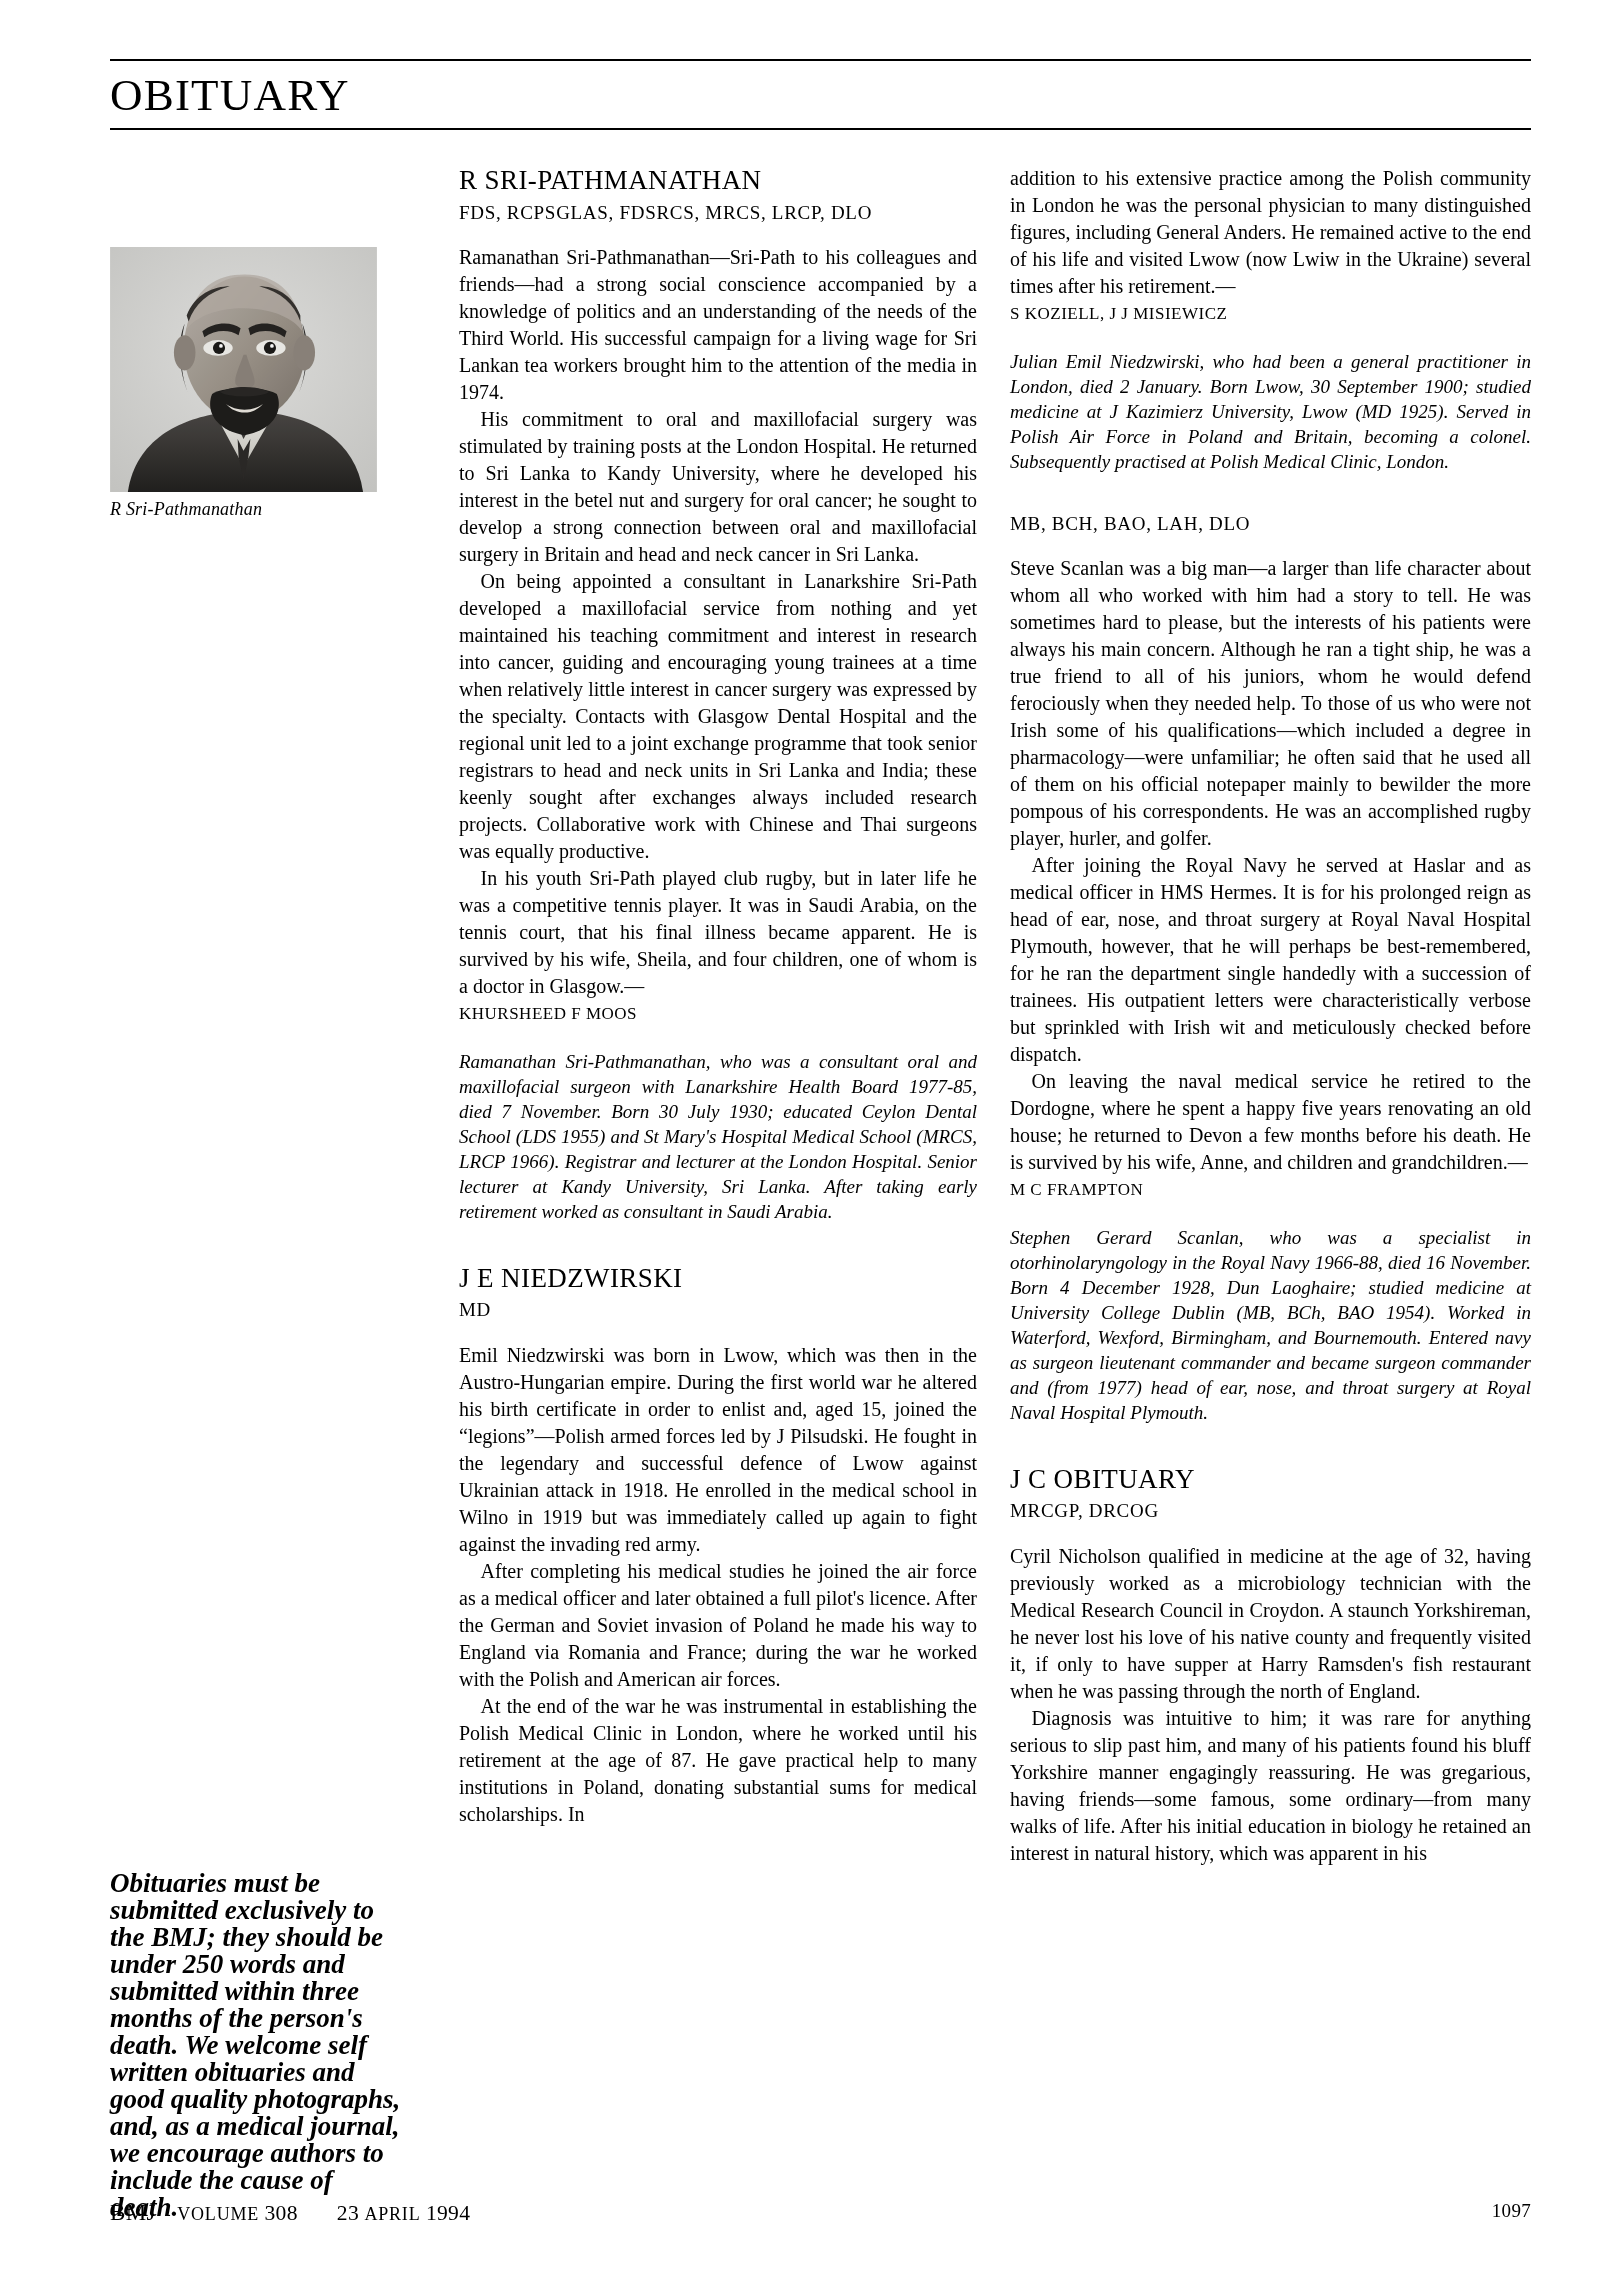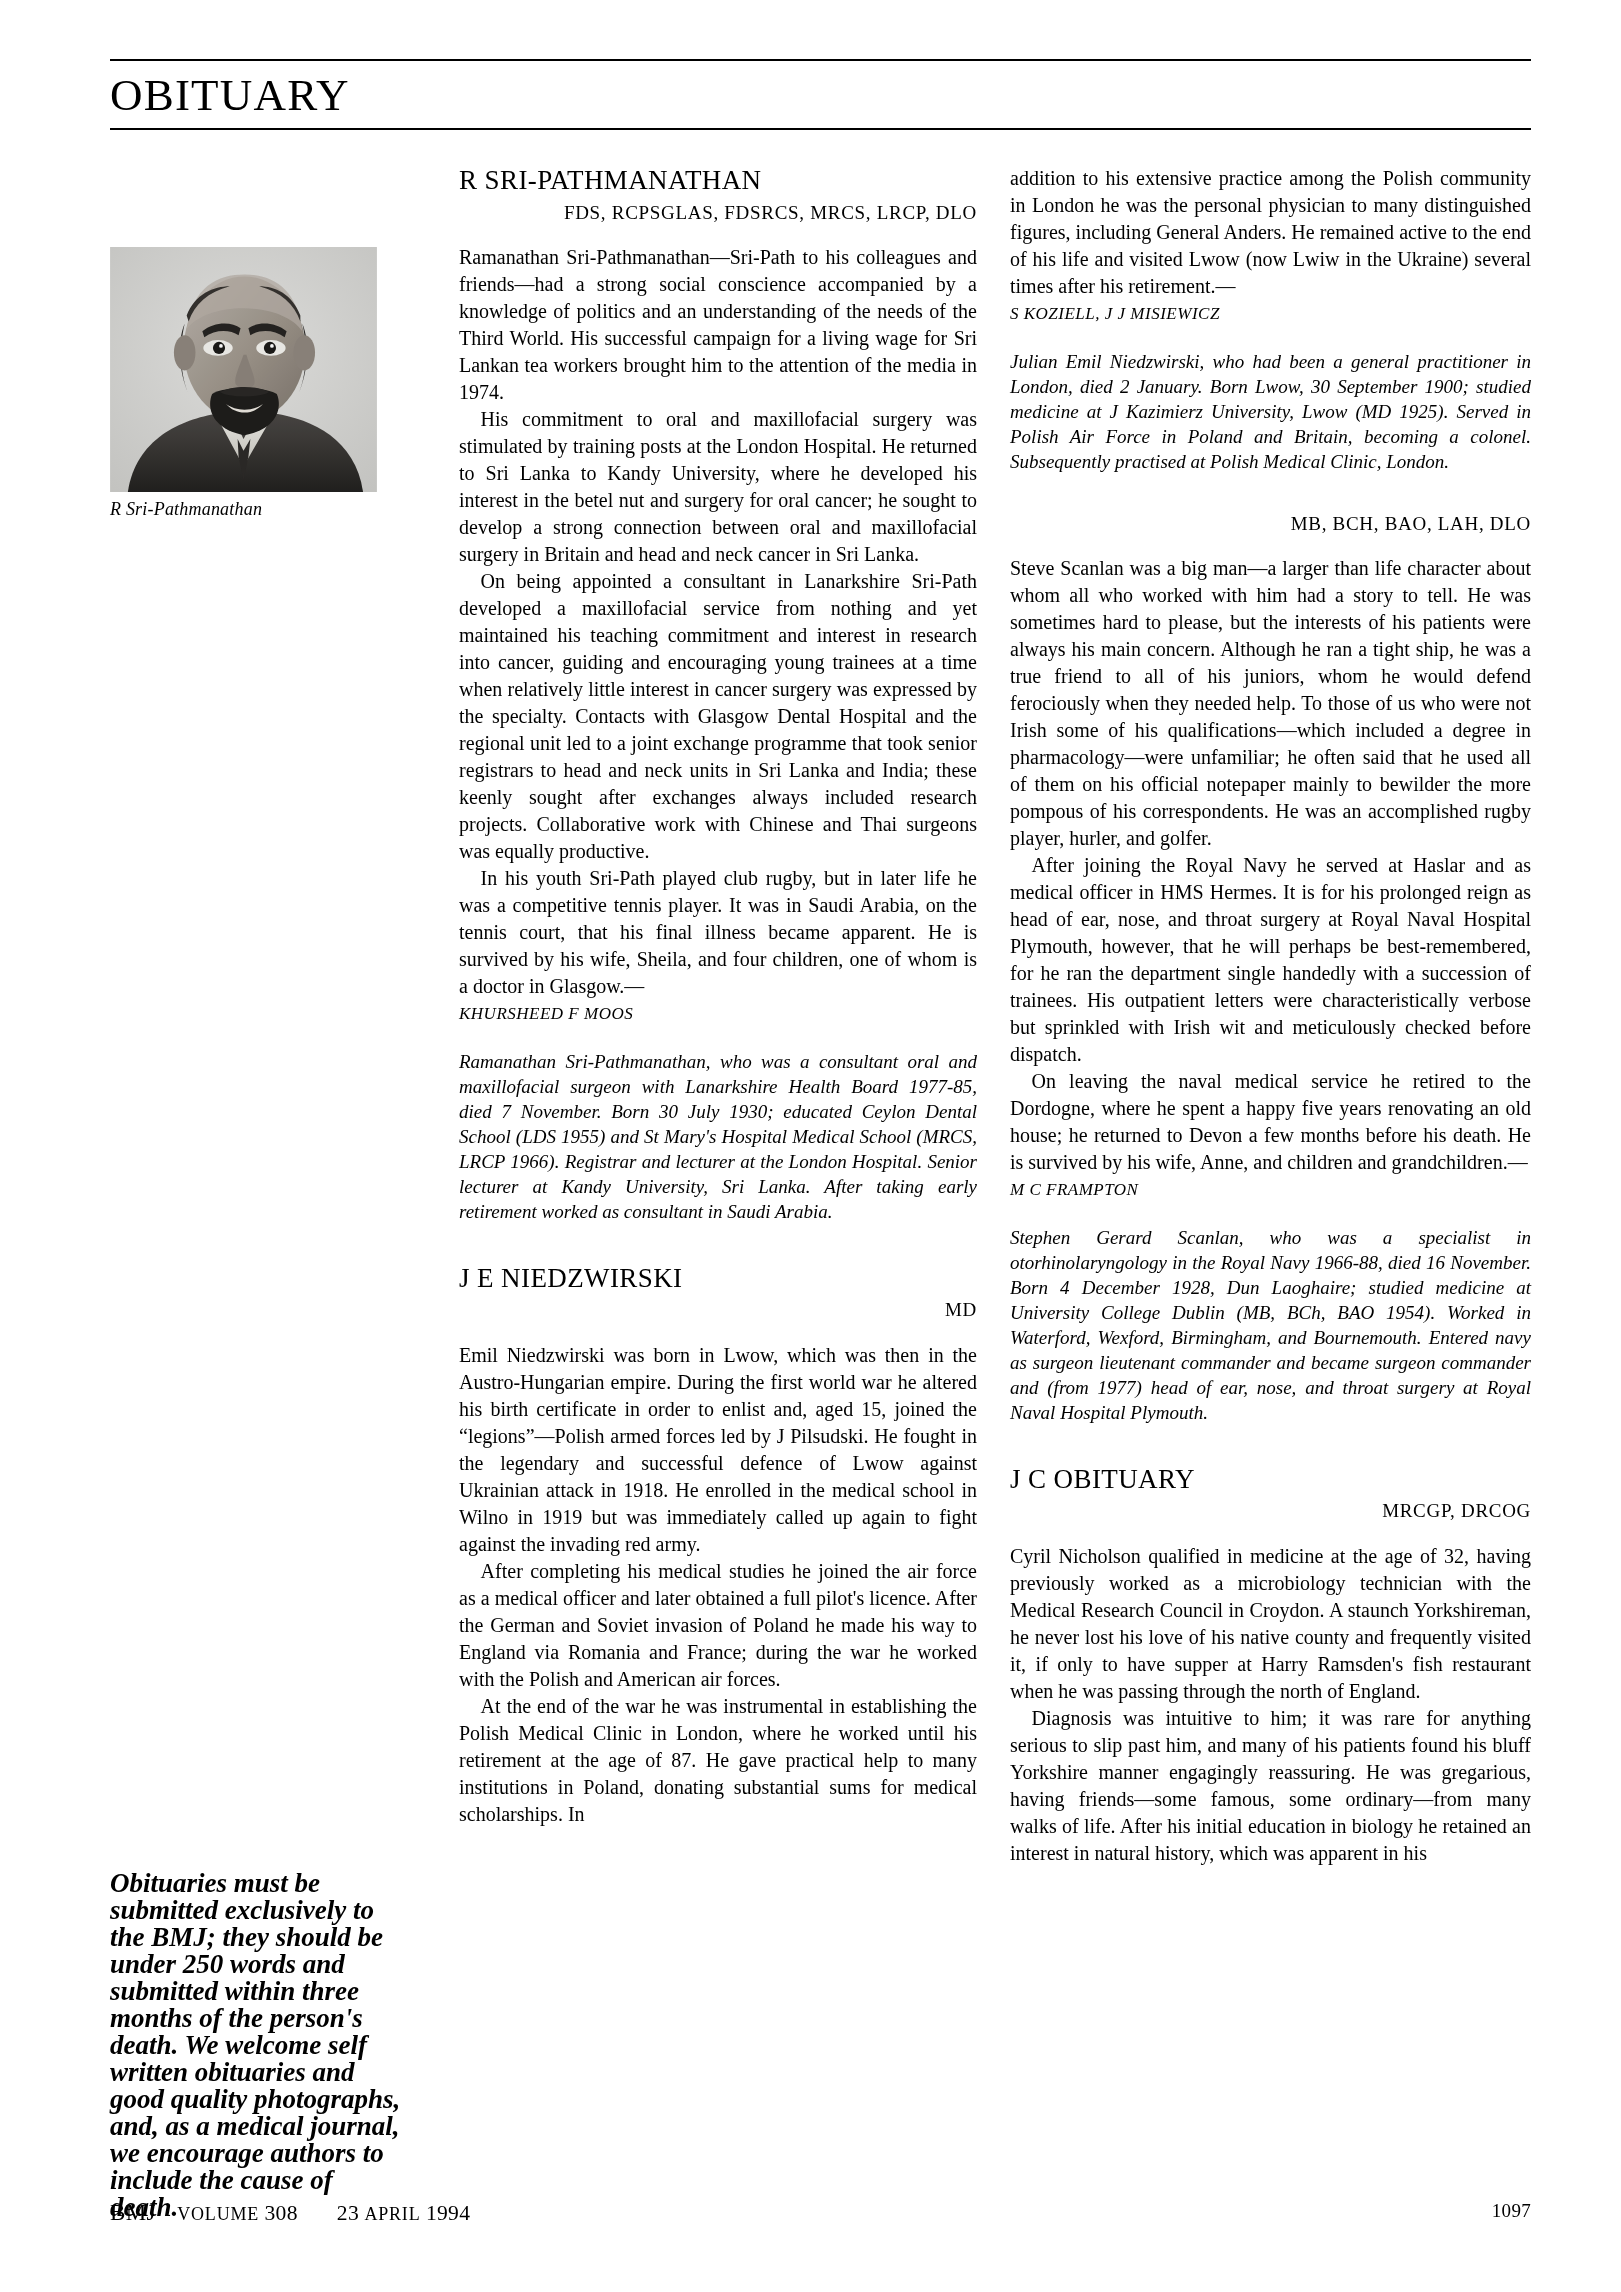--- a/index.html
+++ b/index.html
@@ -110,35 +110,34 @@
     font-weight: normal;
     letter-spacing: 0.4px;
     margin: 0 0 4.9px 0;
     line-height: 1.18;
     text-align: left;
   }
   .obit-quals {
     font-size: 19px;
     letter-spacing: 0.7px;
     margin: 0 0 19.6px 0;
-    text-align: right;
+    text-align: left;
     line-height: 1.2;
   }
   .section-gap { height: 39px; }
 
   p.body {
     margin: 0;
     text-indent: 0;
   }
   p.body + p.body { text-indent: 21.6px; }
 
   .attrib {
     font-size: 17px;
     letter-spacing: 0.5px;
-    font-style: italic;
   }
 
   .bio {
     font-style: italic;
     font-size: 19px;
     line-height: 25px;
     margin: 21.6px 0 0 0;
     text-align: justify;
   }
 

